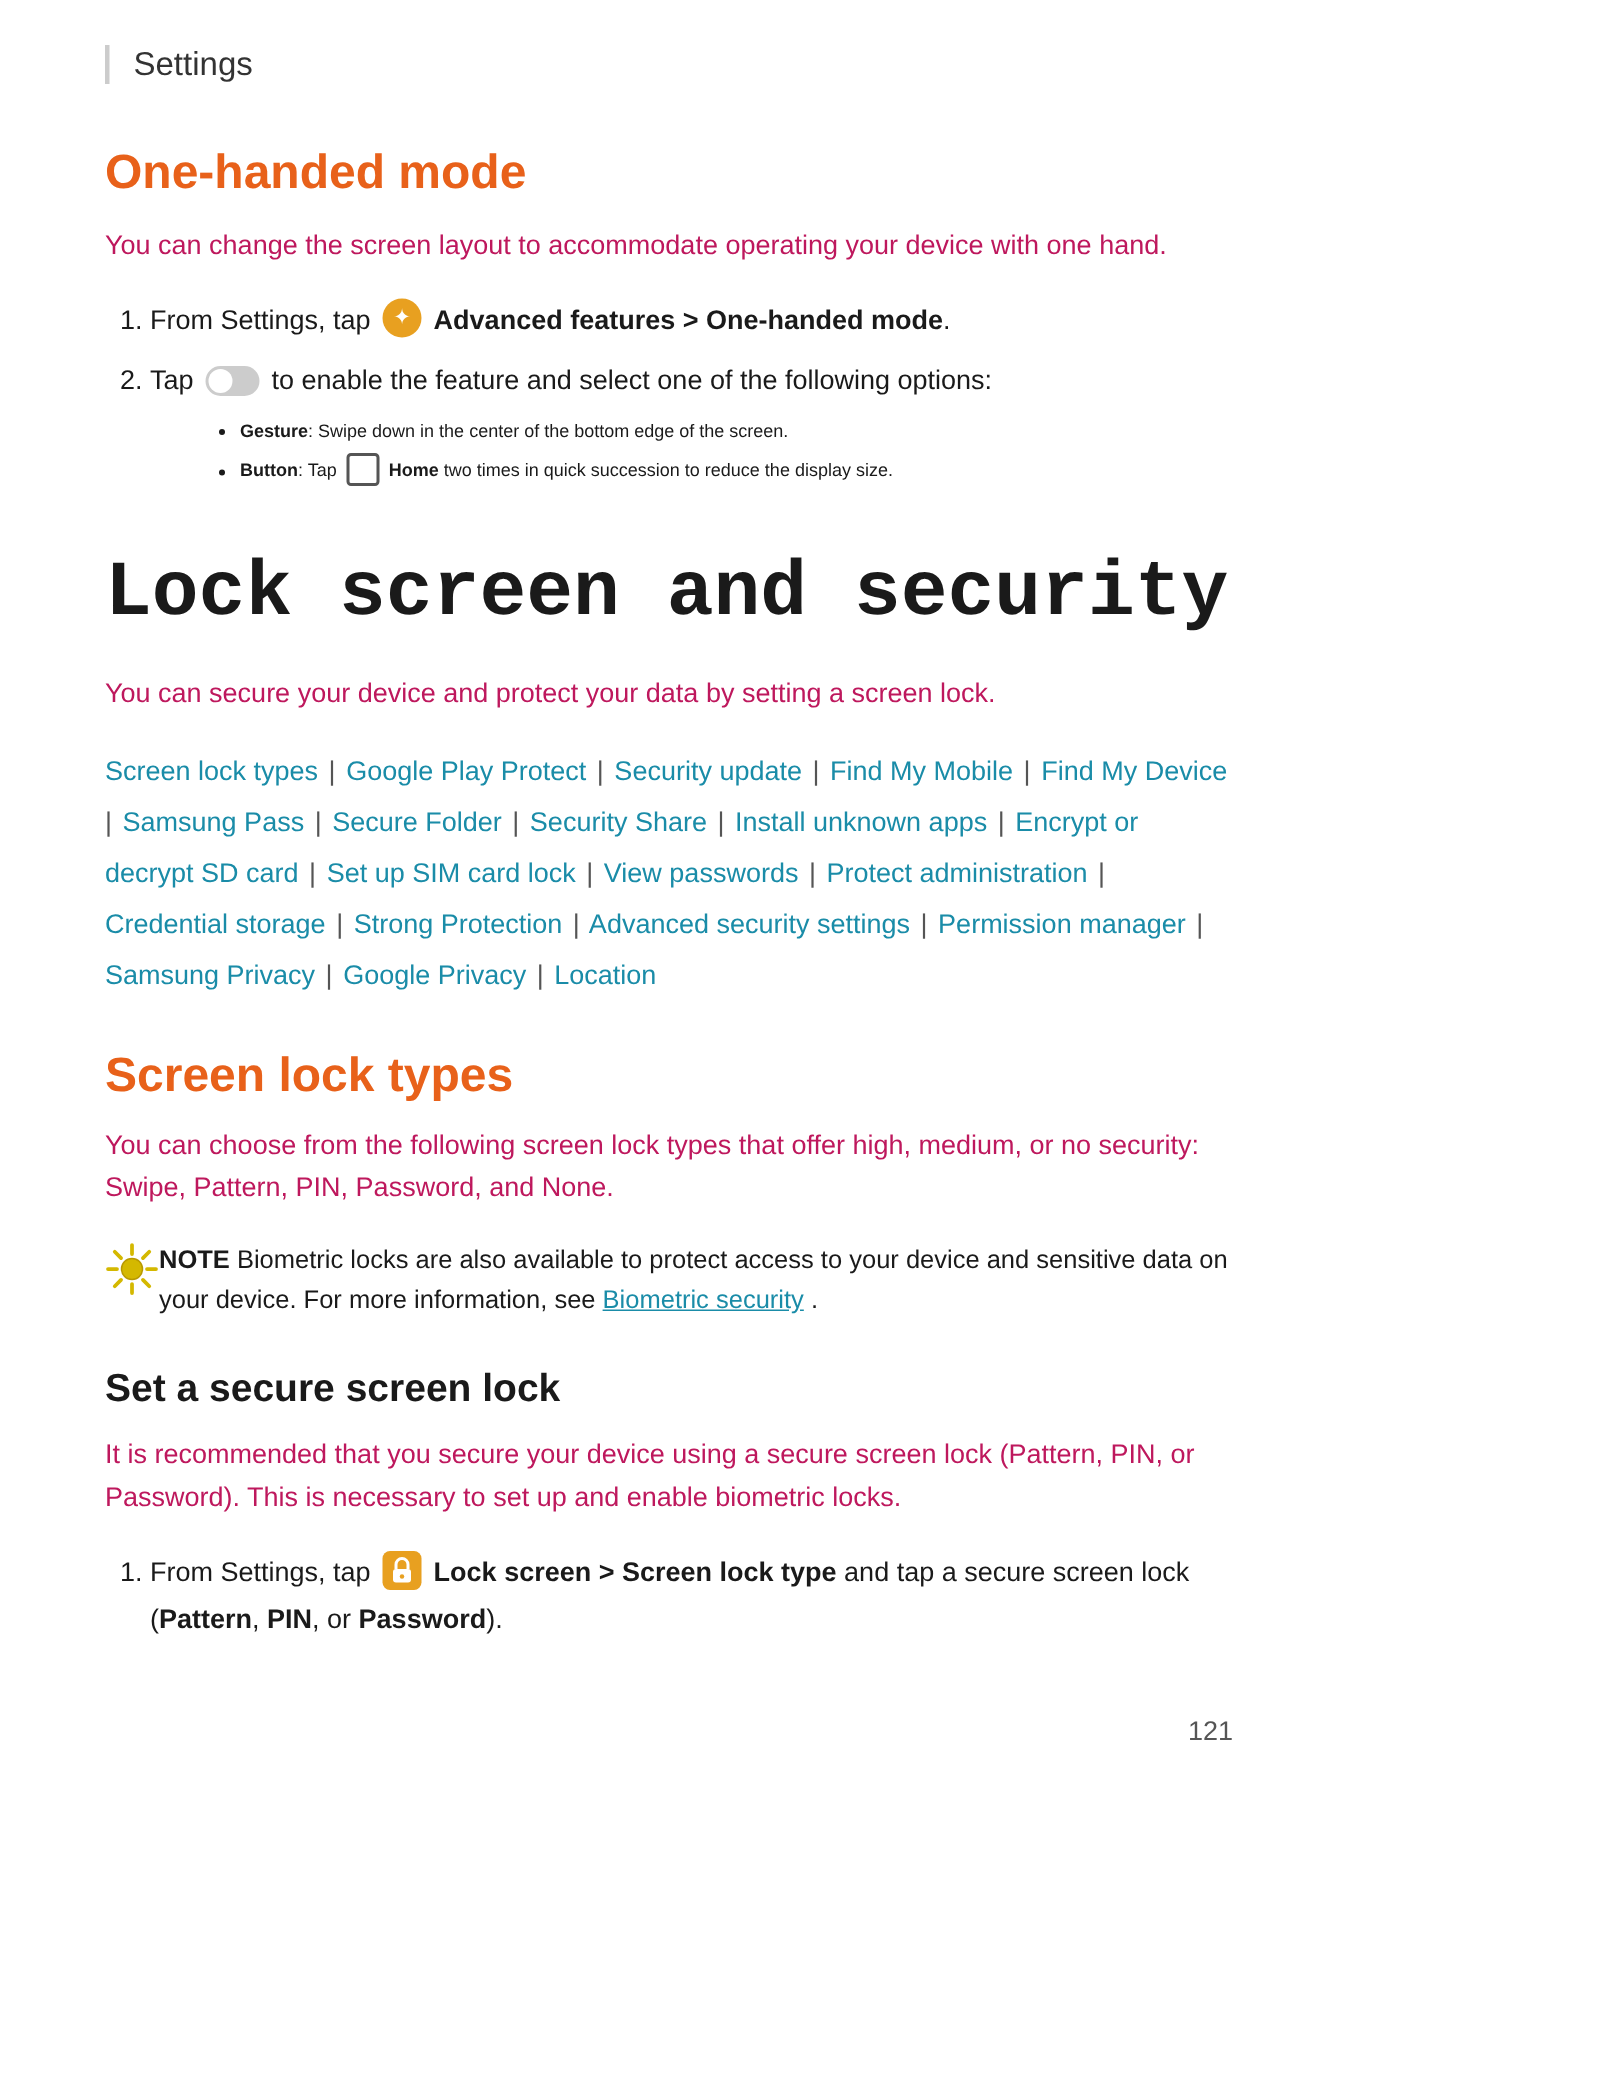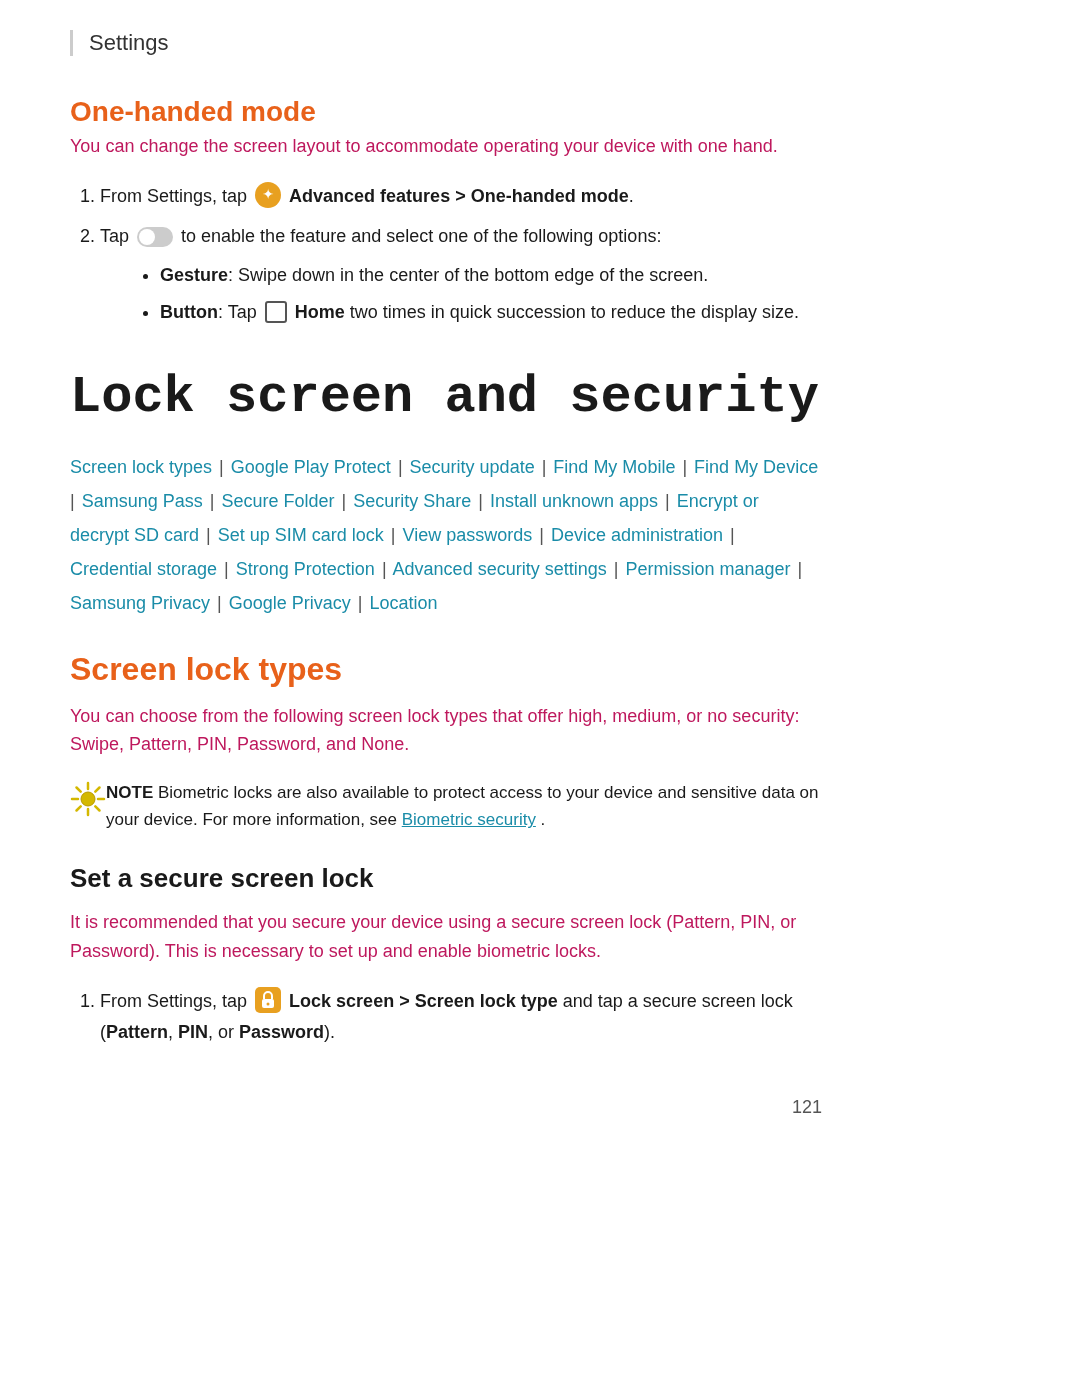--- a/index.html
+++ b/index.html
@@ -34,24 +34,24 @@
     .page-header-title {
       font-family: 'Arial', sans-serif;
       font-size: 22px;
       color: #333333;
       font-weight: normal;
     }
 
     
     .section-title-orange {
       font-family: 'Arial', sans-serif;
-      font-size: 28px;
+      font-size: 32px;
       color: #e8611a;
       font-weight: bold;
-      margin-bottom: 4px;
+      margin-bottom: 16px;
     }
 
     .section-body-text {
       font-family: 'Arial', sans-serif;
       font-size: 18px;
       color: #be185d;
       line-height: 1.6;
       margin-bottom: 20px;
     }
 
@@ -109,21 +109,21 @@
     }
 
     .bullet-list {
       list-style: disc;
       padding-left: 60px;
       margin-top: 8px;
     }
 
     .bullet-list li {
       font-family: 'Arial', sans-serif;
-      font-size: 18px;
+      font-size: 12px;
       color: #1a1a1a;
       line-height: 1.7;
       margin-bottom: 6px;
     }
 
     
     .main-section-title {
       font-family: Liberation Mono, monospace;
       font-size: 52px;
       color: #1a1a1a;
@@ -260,35 +260,36 @@
           <span class="bold-text">Button</span><span>: Tap </span>
           <span class="icon-home"></span>
           <span class="bold-text"> Home</span><span> two times in quick succession to reduce the display size.</span>
         </li>
       </ul>
     </li>
   </ol>
 
   <h1 class="main-section-title">Lock screen and security</h1>
 
+  <p class="section-body-text">You can secure your device and protect your data by setting a screen lock.</p>
 
   <div class="links-block">
     <a href="#" class="link-text">Screen lock types</a><span class="link-separator"> |</span>
     <a href="#" class="link-text">Google Play Protect</a><span class="link-separator"> |</span>
     <a href="#" class="link-text">Security update</a><span class="link-separator"> |</span>
     <a href="#" class="link-text">Find My Mobile</a><span class="link-separator"> |</span>
     <a href="#" class="link-text">Find My Device</a><span class="link-separator"> |</span>
     <a href="#" class="link-text">Samsung Pass</a><span class="link-separator"> |</span>
     <a href="#" class="link-text">Secure Folder</a><span class="link-separator"> |</span>
     <a href="#" class="link-text">Security Share</a><span class="link-separator"> |</span>
     <a href="#" class="link-text">Install unknown apps</a><span class="link-separator"> |</span>
     <a href="#" class="link-text">Encrypt or decrypt SD card</a><span class="link-separator"> |</span>
     <a href="#" class="link-text">Set up SIM card lock</a><span class="link-separator"> |</span>
     <a href="#" class="link-text">View passwords</a><span class="link-separator"> |</span>
-    <a href="#" class="link-text">Device administration</a><span class="link-separator"> |</span>
+    <a href="#" class="link-text">Protect administration</a><span class="link-separator"> |</span>
     <a href="#" class="link-text">Credential storage</a><span class="link-separator"> |</span>
     <a href="#" class="link-text">Strong Protection</a><span class="link-separator"> |</span>
     <a href="#" class="link-text">Advanced security settings</a><span class="link-separator"> |</span>
     <a href="#" class="link-text">Permission manager</a><span class="link-separator"> |</span>
     <a href="#" class="link-text">Samsung Privacy</a><span class="link-separator"> |</span>
     <a href="#" class="link-text">Google Privacy</a><span class="link-separator"> |</span>
     <a href="#" class="link-text">Location</a>
   </div>
 
   <h2 class="subsection-title-orange">Screen lock types</h2>

